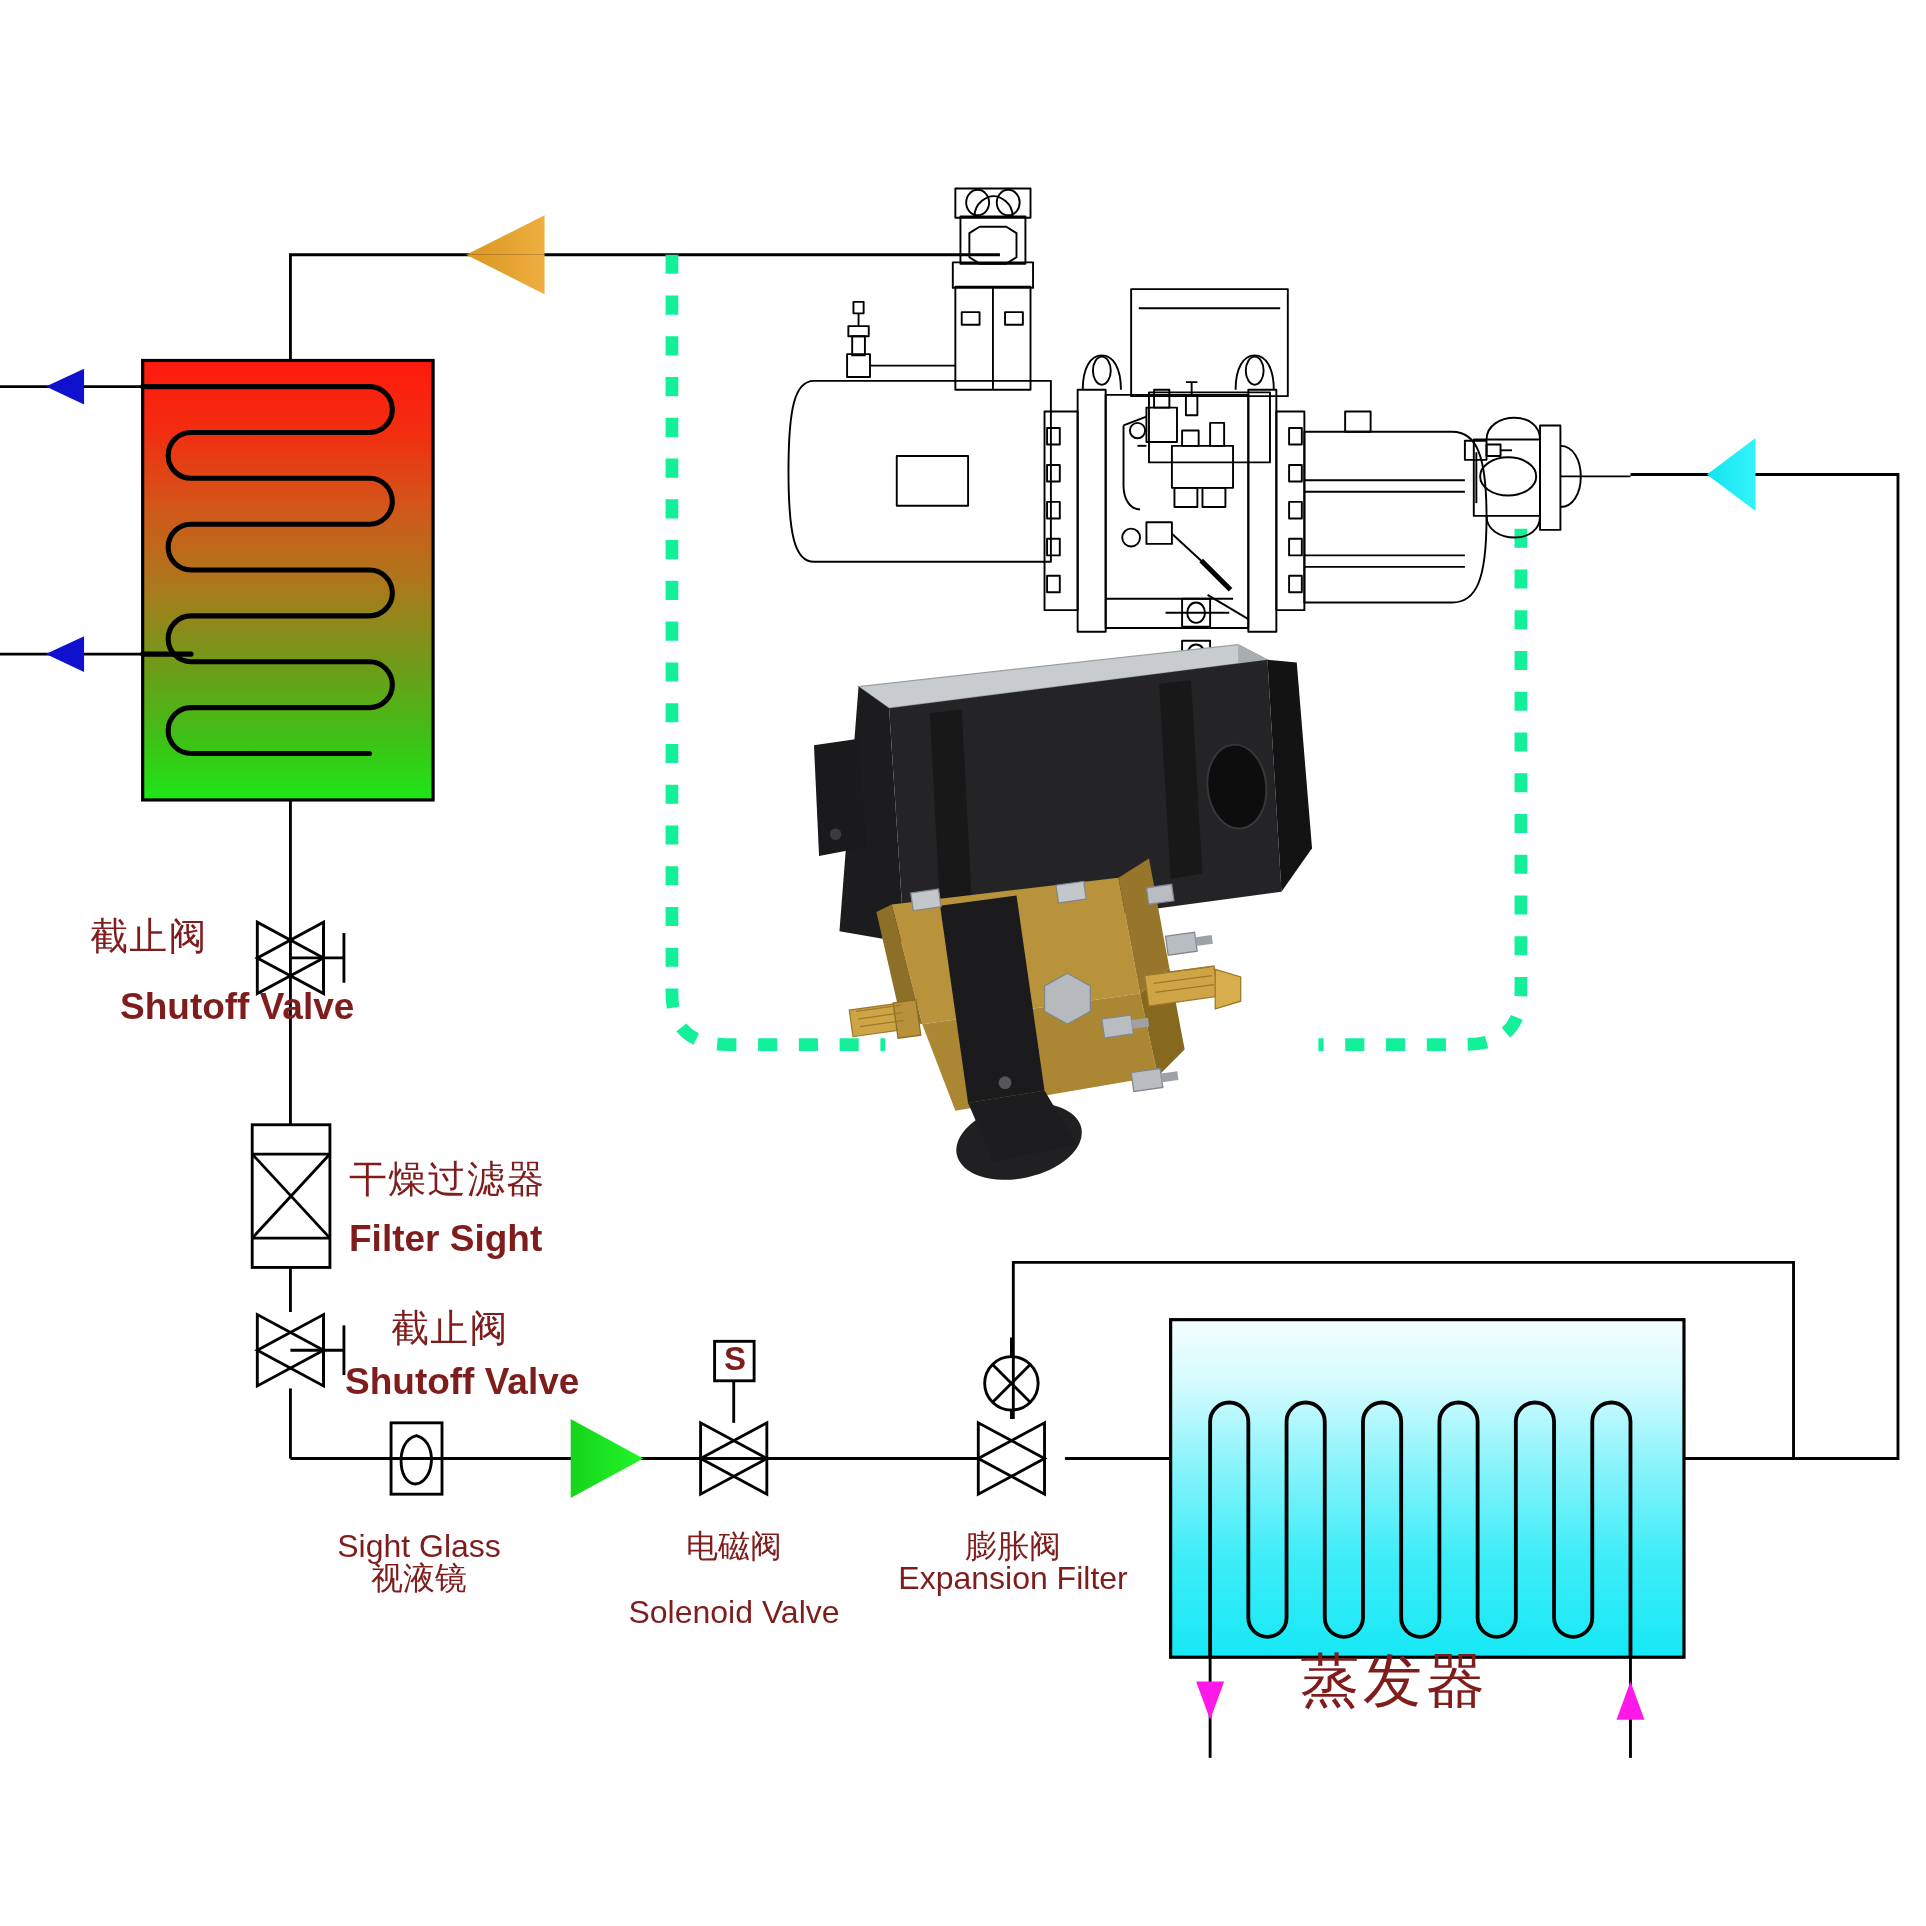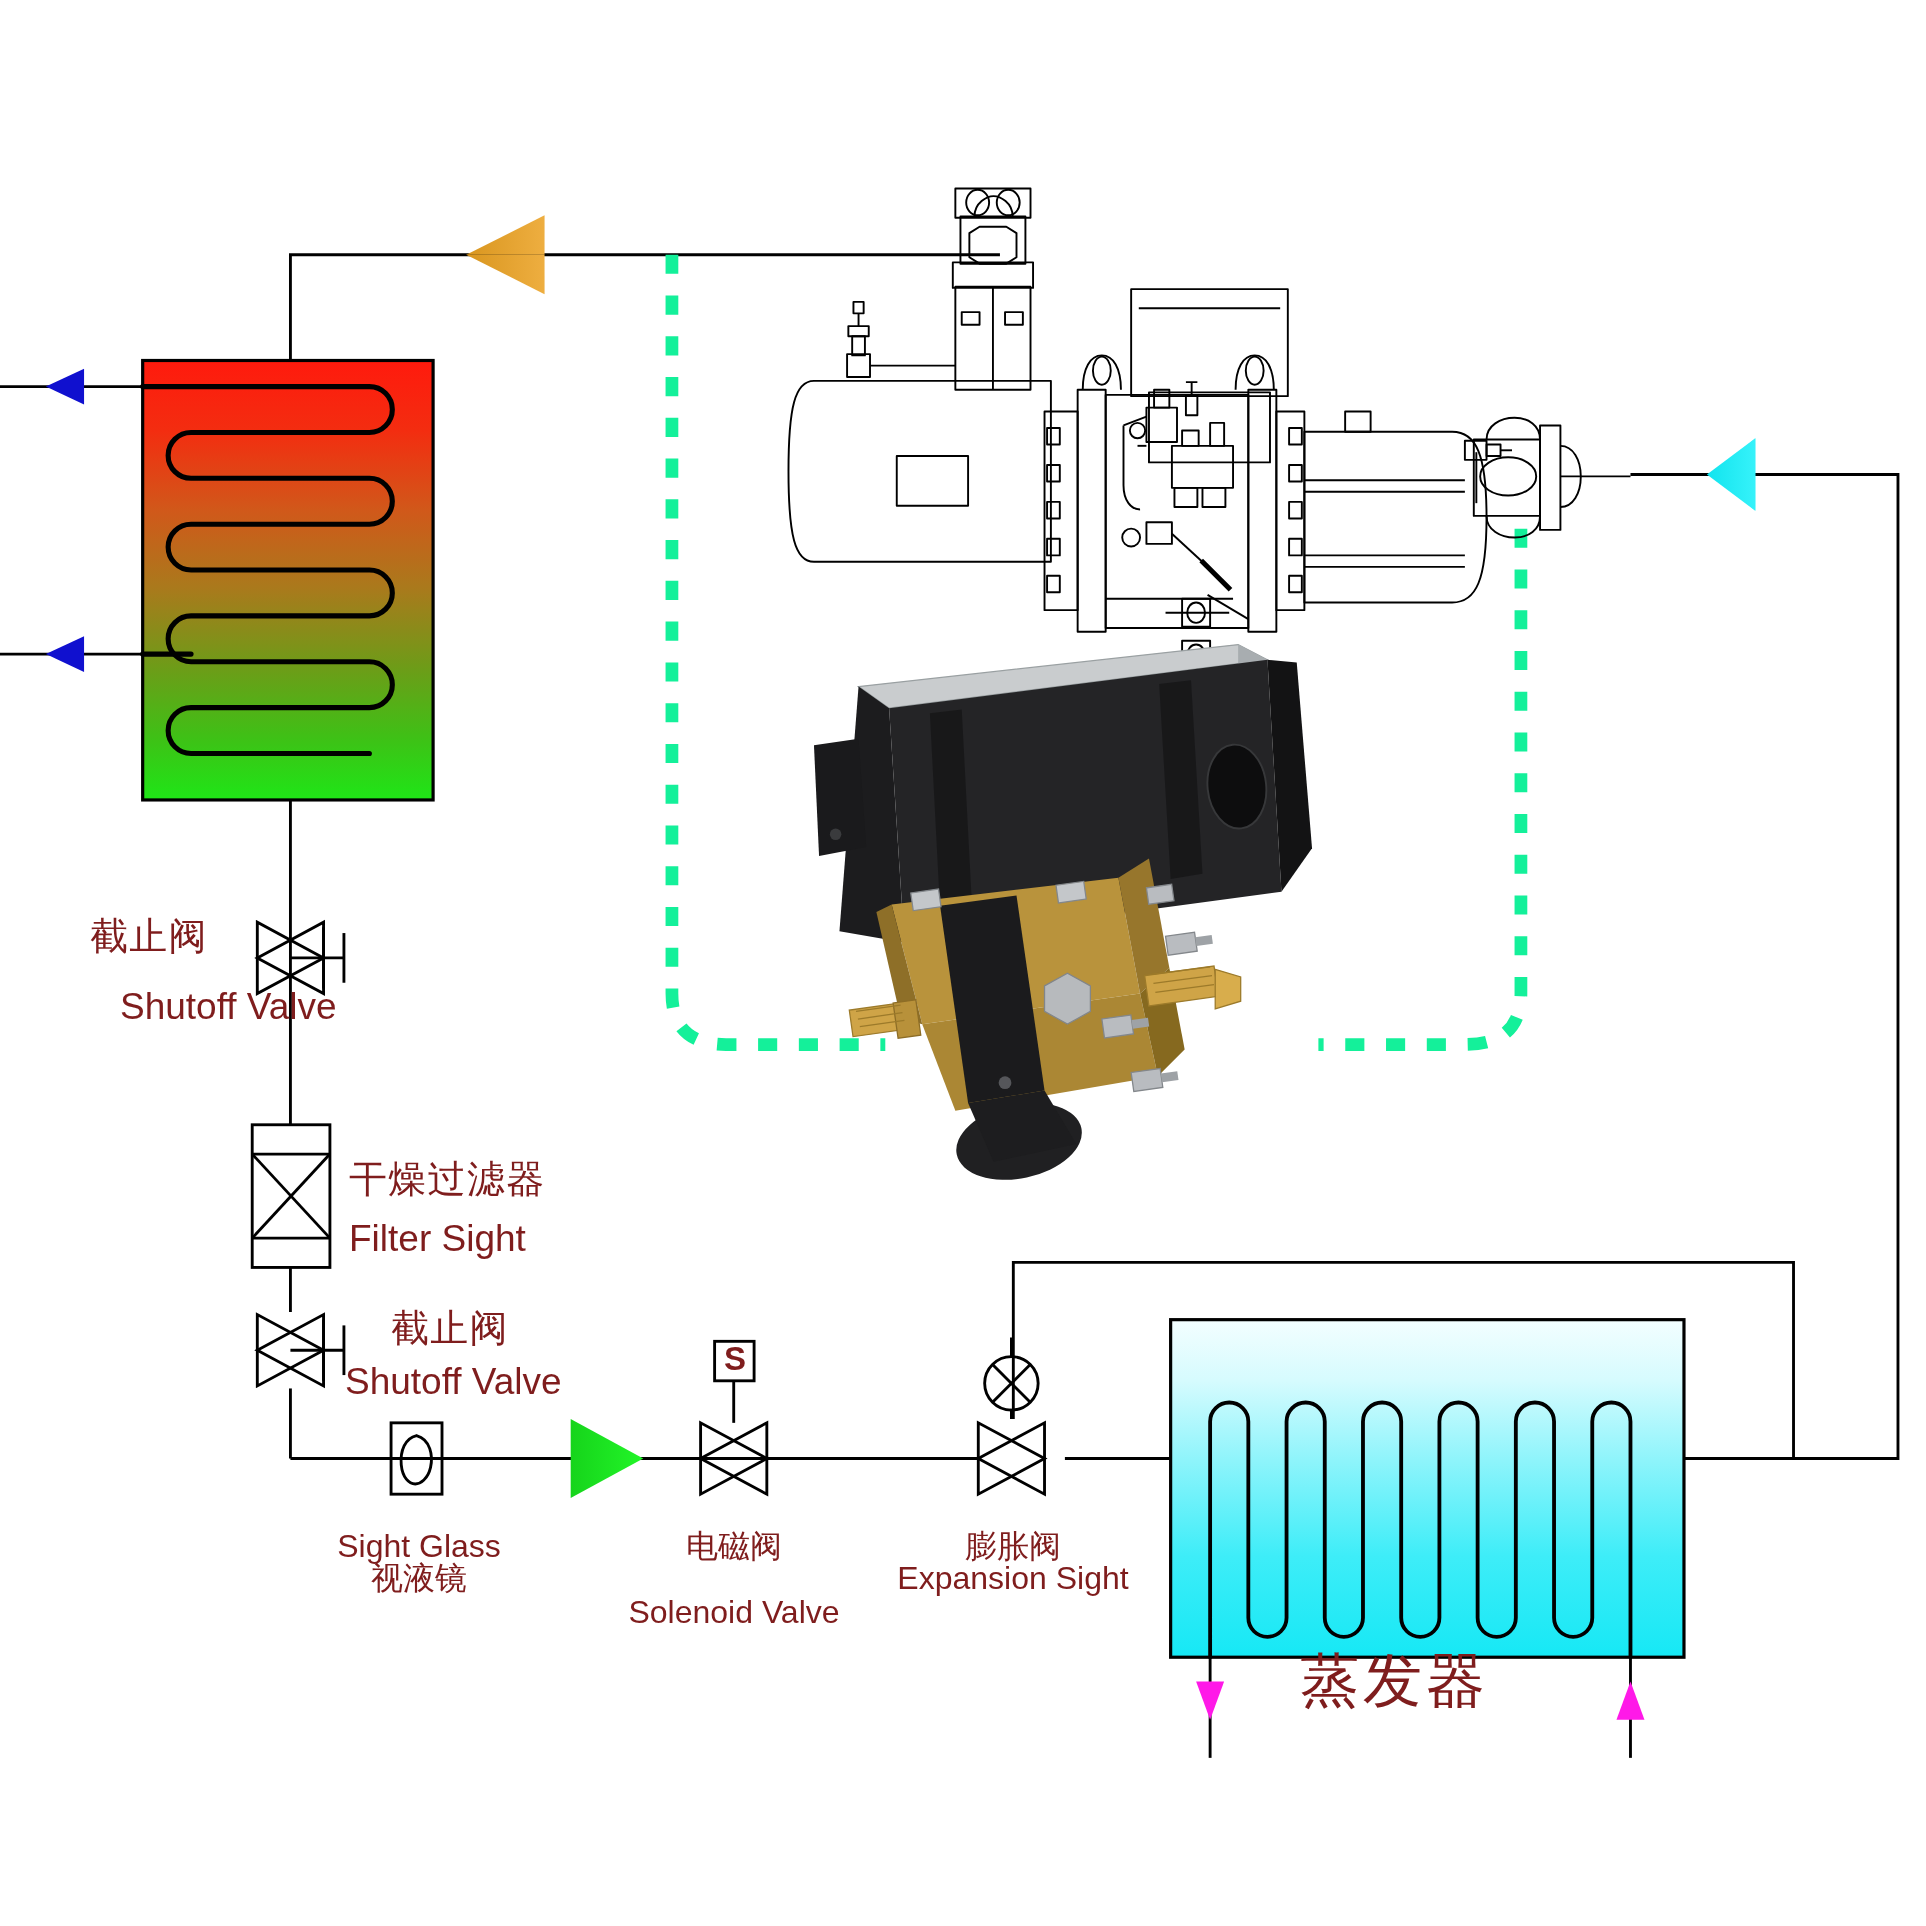--- a/index.html
+++ b/index.html
@@ -1,21 +1,21 @@
 <!DOCTYPE html>
 <html style="font-size:10.2px"><head>
 <meta charset="utf-8">
 <style>
   html,body{margin:0;padding:0;background:#ffffff;}
   body{width:1926px;height:1926px;overflow:hidden;font-family:"Liberation Sans","DejaVu Sans",sans-serif;}
   #stage{position:relative;width:1926px;height:1926px;background:#fff;}
   svg.layer{position:absolute;left:0;top:0;width:1926px;height:1926px;}
   .lbl{position:absolute;color:#7f1d1d;white-space:nowrap;line-height:1.12;}
   .lbl-cn{font-size:38px;font-weight:400;letter-spacing:1.3px;}
-  .lbl-en{font-size:37px;font-weight:400;}
+  .lbl-en{font-size:37px;font-weight:700;}
   .lbl-sm-cn{font-size:32px;}
   .lbl-sm-en{font-size:32px;}
   .lbl-big-cn{font-size:59px;font-weight:400;letter-spacing:3.8px;margin-top:35px;}
   .ctr{text-align:center;}
 </style>
 </head>
 <body>
 
 <div id="stage">
 
@@ -382,20 +382,20 @@
   <div class="lbl lbl-cn" style="left:391px; top:1307px;">截止阀</div>
   <div class="lbl lbl-en" style="left:345px; top:1361px;">Shutoff Valve</div>
 
   <div class="lbl lbl-sm-en ctr" style="left:302px; top:1529px; width:234px;">Sight Glass</div>
   <div class="lbl lbl-sm-cn ctr" style="left:302px; top:1561px; width:234px;">视液镜</div>
 
   <div class="lbl lbl-sm-cn ctr" style="left:617px; top:1529px; width:234px;">电磁阀</div>
   <div class="lbl lbl-sm-en ctr" style="left:617px; top:1561px; width:234px;margin-top:34px;">Solenoid Valve</div>
 
   <div class="lbl lbl-sm-cn ctr" style="left:896px; top:1529px; width:234px;">膨胀阀</div>
-  <div class="lbl lbl-sm-en ctr" style="left:896px; top:1561px; width:234px;">Expansion Sight</div>
+  <div class="lbl lbl-sm-en ctr" style="left:896px; top:1561px; width:234px;">Expansion Filter</div>
 
   <div class="lbl lbl-big-cn ctr" style="left:1229px; top:1613px; width:331px;">蒸发器</div>
 
   <div class="lbl" style="left:724px; top:1341px; font-size:33px; font-weight:600;">S</div>
 
 </div>
 
 
 </body></html>

